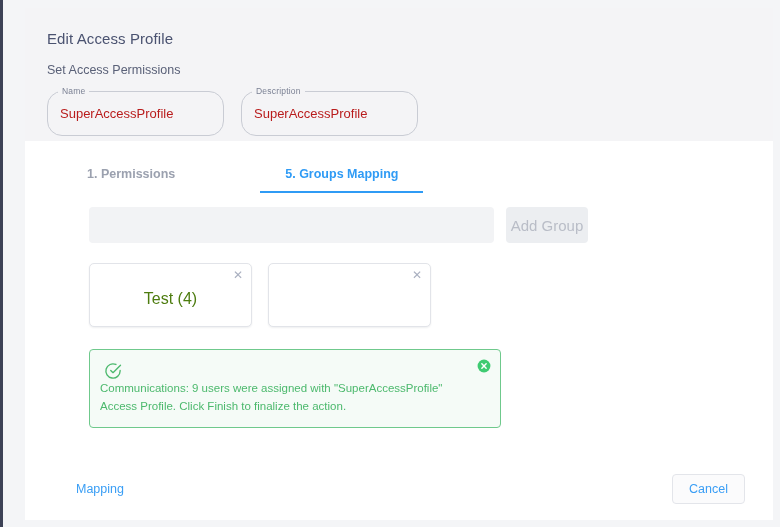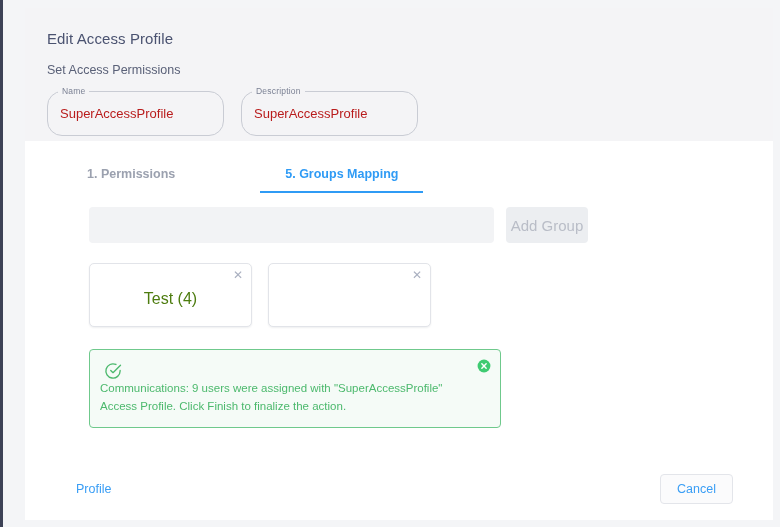--- a/index.html
+++ b/index.html
@@ -264,21 +264,21 @@
     color: #3a9ef5;
     cursor: pointer;
     text-decoration: none;
   }
 
   .footer-right {
     margin-left: auto;
     display: flex;
     align-items: center;
     gap: 10px;
-    margin-right: 18px;
+    margin-right: 6px;
   }
 
   .btn {
     height: 30px;
     border-radius: 4px;
     font-size: 12.5px;
     font-family: "Liberation Sans", sans-serif;
     cursor: pointer;
     padding: 0 16px;
   }
@@ -365,21 +365,21 @@
         <span class="alert-close">
           <svg width="14" height="14" viewBox="0 0 24 24">
             <circle cx="12" cy="12" r="11" fill="#3fcb72"></circle>
             <path d="M8.3 8.3 L15.7 15.7 M15.7 8.3 L8.3 15.7" stroke="#ffffff" stroke-width="2.4" stroke-linecap="round"></path>
           </svg>
         </span>
 
       </div>
 
       <div class="card-footer">
-        <a class="previous-link" href="#">Profile</a>
+        <a class="previous-link" href="#">Mapping</a>
 
         <div class="footer-right">
           <button class="btn btn-cancel">Cancel</button>
         </div>
       </div>
 
     </div>
   </div>
 </div>
 

